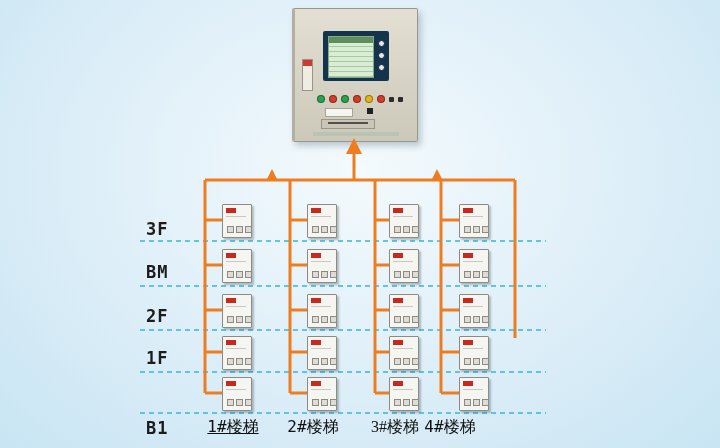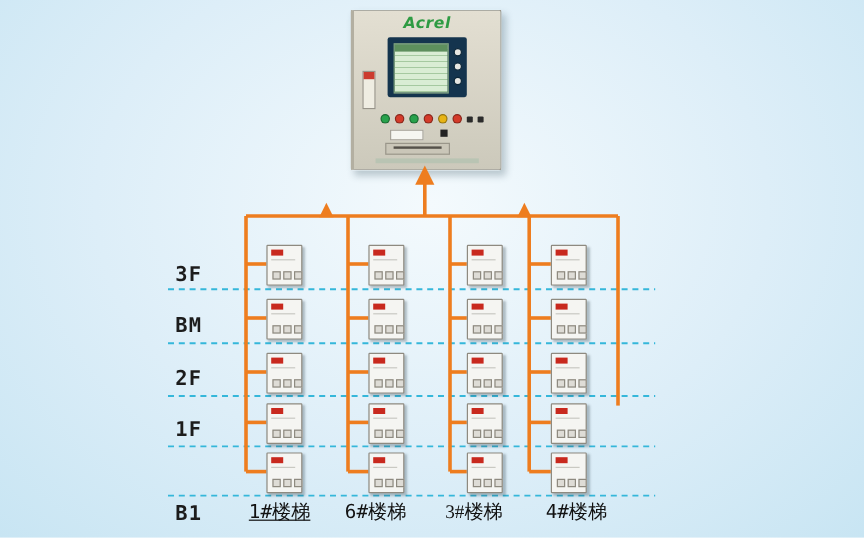--- a/index.html
+++ b/index.html
@@ -60,21 +60,20 @@
     font-family:"DejaVu Sans Mono","DejaVu Sans",sans-serif;
     font-size:16px;color:#111;
   }
 </style>
 </head>
 <body>
 
 <div class="stage">
 
   <div class="cabinet">
-    <div class="brand">Acrel</div>
     <div class="screen">
       <div class="screen-inner">
         <div class="screen-header"></div>
       </div>
       <div class="screen-btns">
         <div class="screen-btn"></div>
         <div class="screen-btn"></div>
         <div class="screen-btn"></div>
       </div>
     </div>
@@ -321,18 +320,18 @@
     </div>
   <div id="floor-labels">
       <div class="floor-label" style="top: 219px;">3F</div>
       <div class="floor-label" style="top: 262px;">BM</div>
       <div class="floor-label" style="top: 306px;">2F</div>
       <div class="floor-label" style="top: 348px;">1F</div>
       <div class="floor-label" style="top: 390px; margin-top: 28px;">B1</div>
     </div>
   <div id="stair-labels">
       <div class="stair-label" style="left: 195px; text-decoration: underline;">1#楼梯</div>
-      <div class="stair-label" style="left: 275px;">6#楼梯</div>
+      <div class="stair-label" style="left: 275px;">2#楼梯</div>
       <div class="stair-label" style="left: 357px; font-family: Liberation Serif, serif;">3#楼梯</div>
-      <div class="stair-label" style="left: 430px; text-align: right;">4#楼梯</div>
+      <div class="stair-label" style="left: 412px;">4#楼梯</div>
     </div>
 
 </div>
 
 </body></html>

